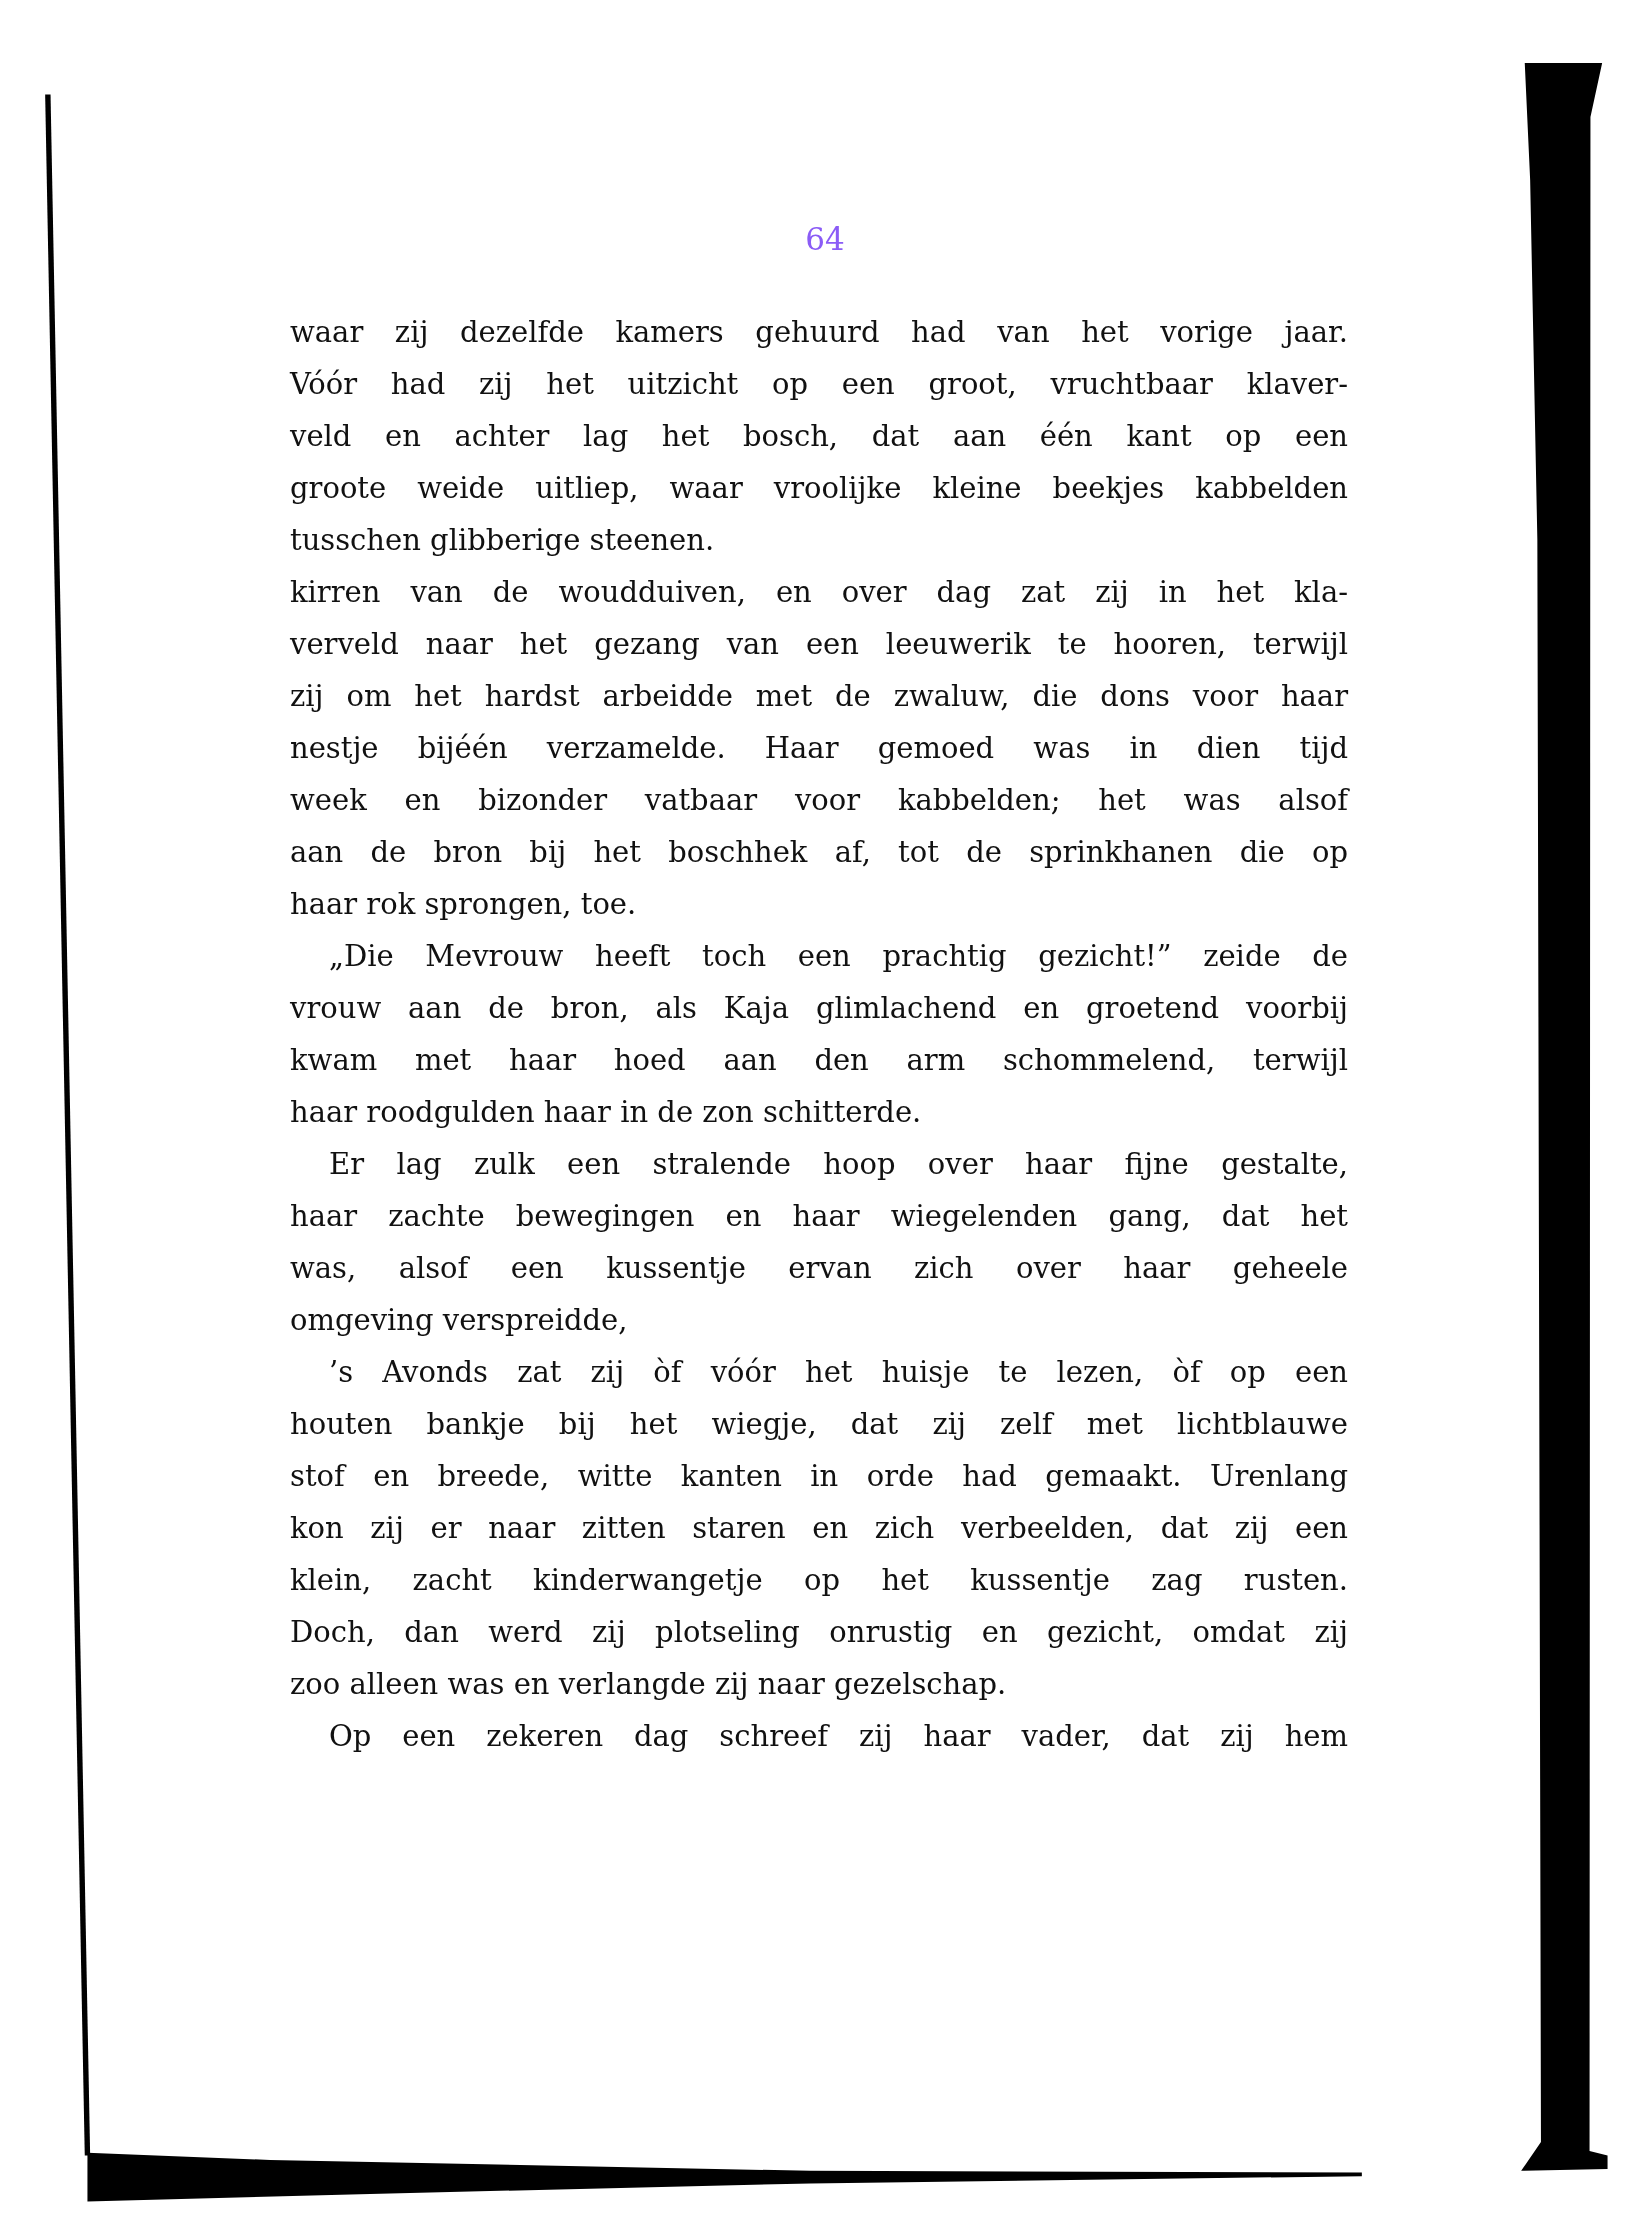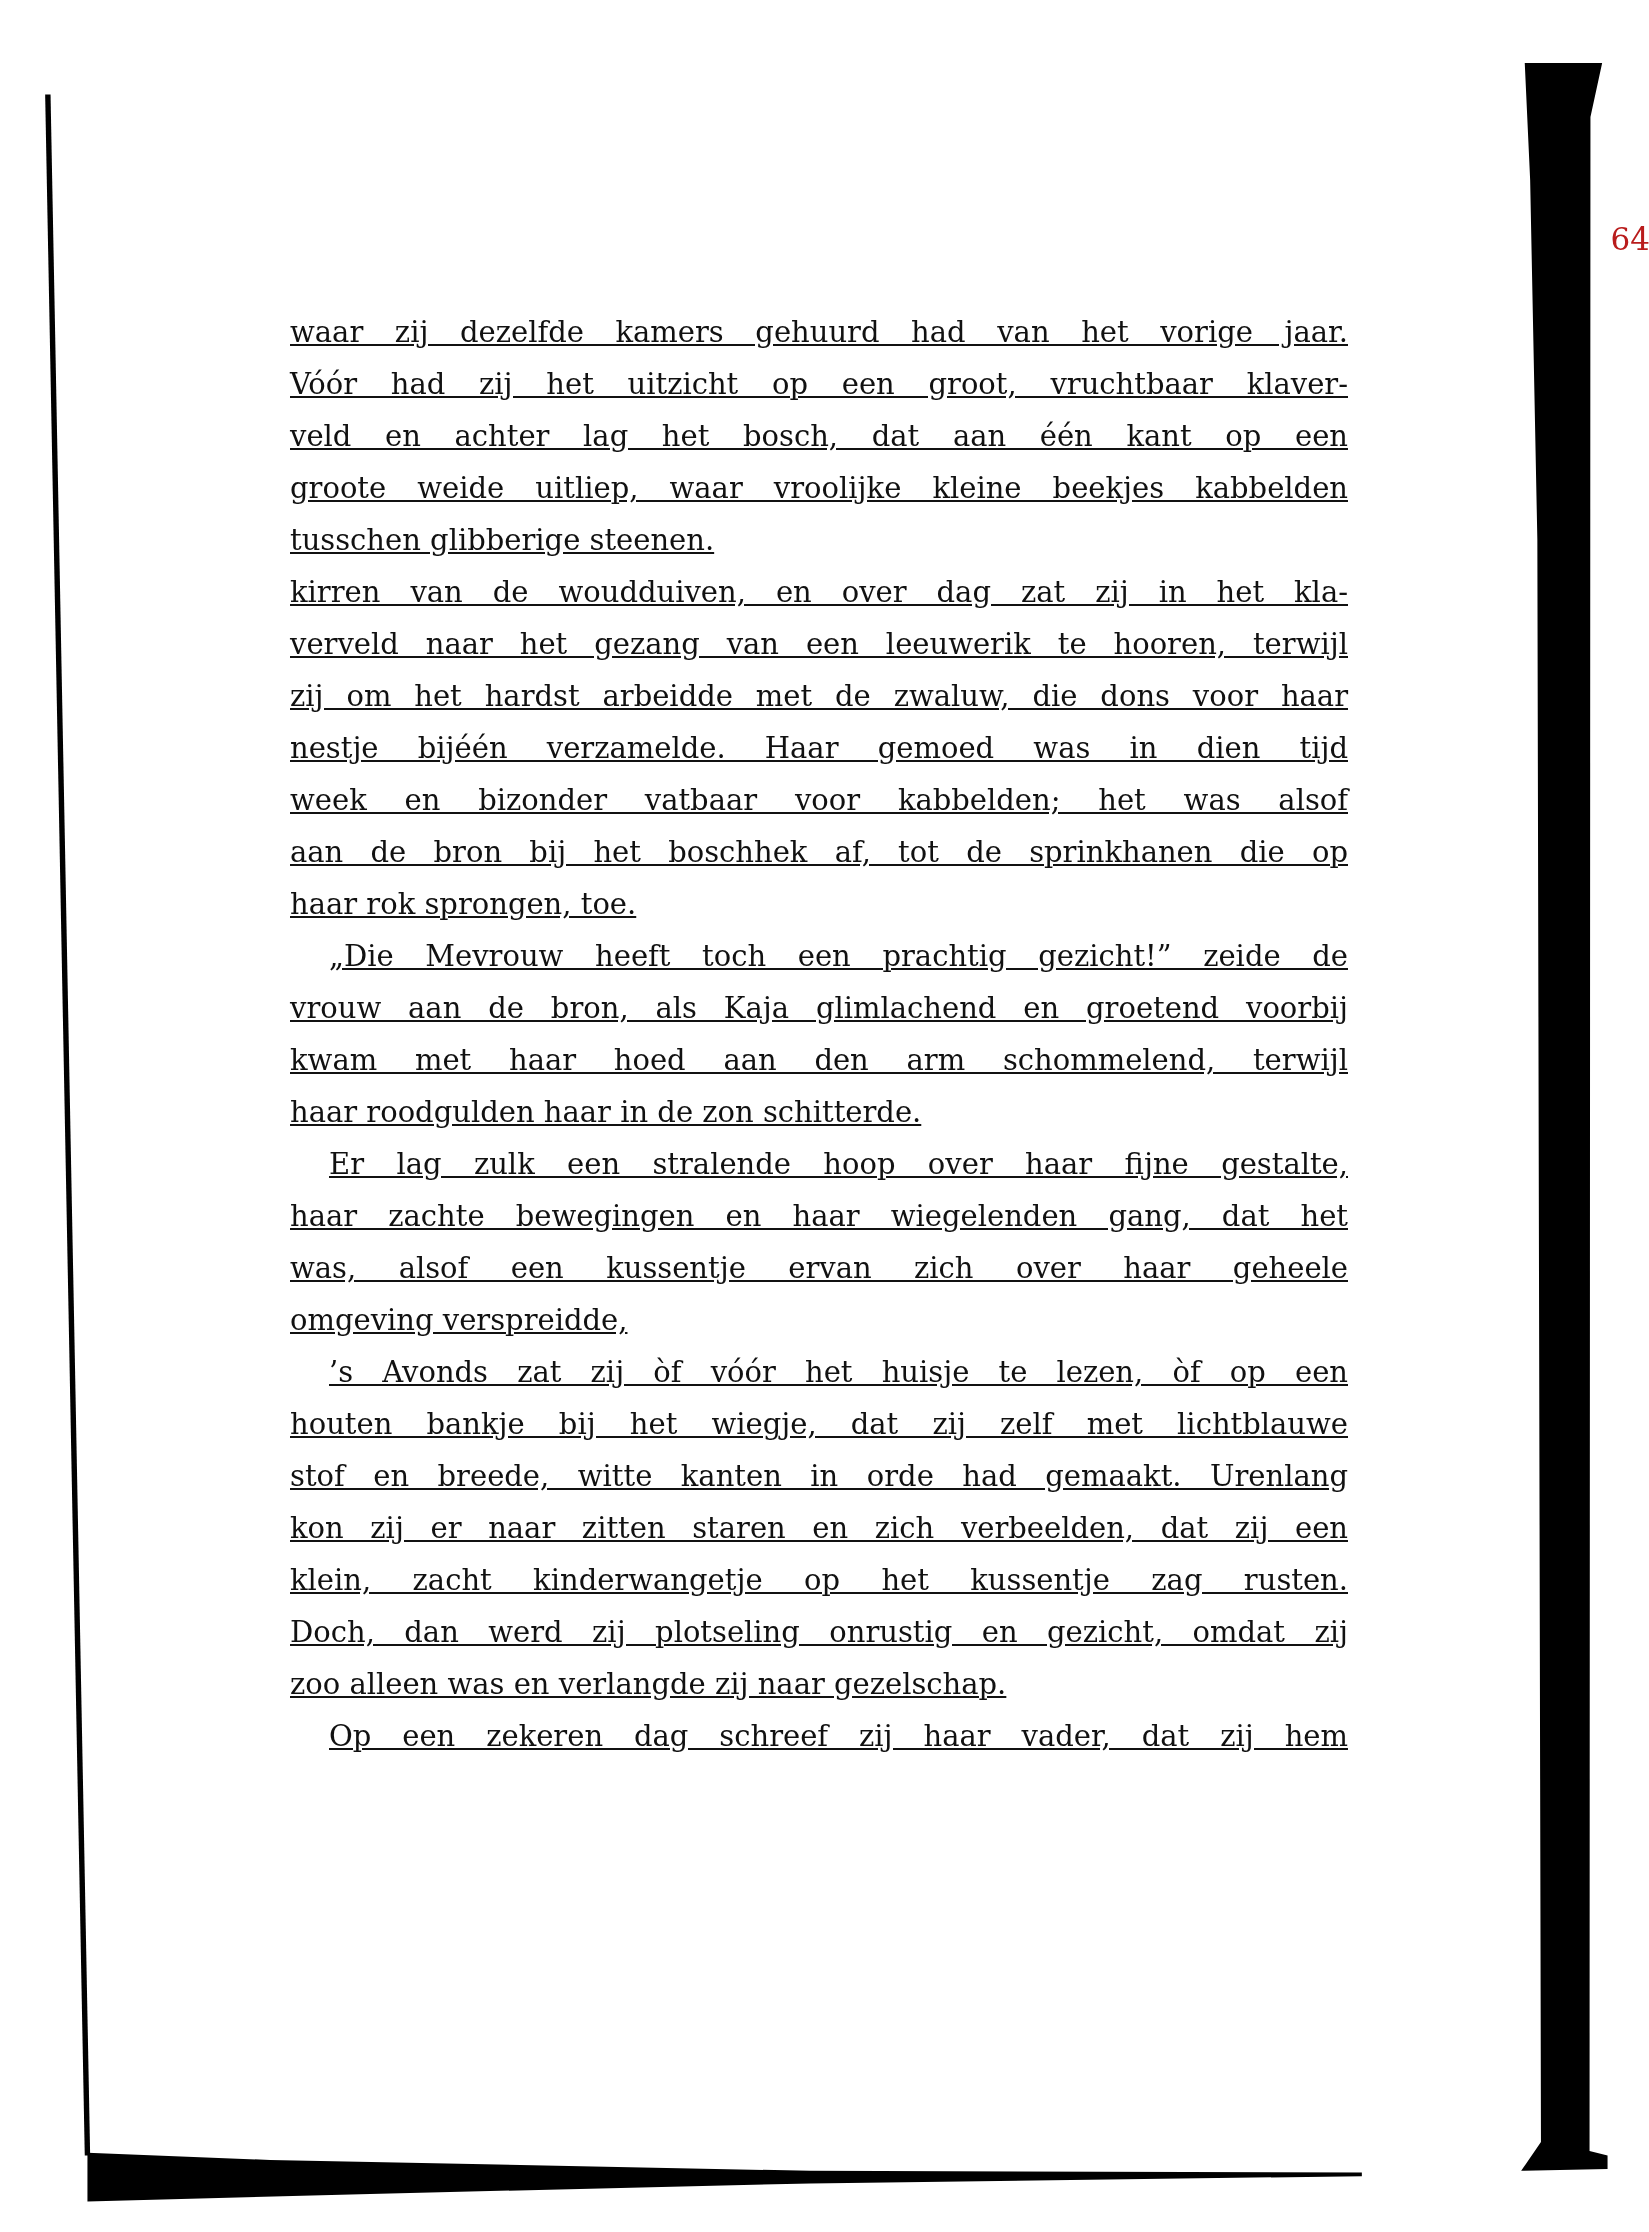--- a/index.html
+++ b/index.html
@@ -1,29 +1,29 @@
 <!DOCTYPE html>
 <html style="font-size:14.4px"><head>
 <meta charset="utf-8">
 <style>
   html, body { margin: 0; padding: 0; background: #ffffff; }
   body { width: 1650px; height: 2232px; position: relative; overflow: hidden; }
   .page { position: absolute; left: 0; top: 0; width: 1650px; height: 2232px; background: #ffffff; }
   .edge-left, .edge-bottom, .edge-right { position: absolute; left: 0; top: 0; }
   .page-number {
-    position: absolute; left: 0; width: 1650px; top: 218px; text-align: right;
-    font-family: "DejaVu Serif", "Liberation Serif", serif; font-size: 31px; color: #b91c1c;
+    position: absolute; left: 0; width: 1650px; top: 218px; text-align: center;
+    font-family: "DejaVu Serif", "Liberation Serif", serif; font-size: 31px; color: #8b5cf6;
     line-height: 43px; padding-left: 0;
   }
   .body-text {
     position: absolute; left: 290px; top: 306px; width: 1058px;
     font-family: "DejaVu Serif", "Liberation Serif", serif;
     font-size: 29px; line-height: 52px; color: #111;
   }
-  .line { display: block; height: 52px; white-space: nowrap; text-align: justify; text-align-last: justify; text-decoration: underline; }
+  .line { display: block; height: 52px; white-space: nowrap; text-align: justify; text-align-last: justify; }
   .line.last { text-align-last: left; }
   .line.indent { padding-left: 39px; }
 </style>
 </head>
 <body>
 
 <div class="page">
   <svg class="edge-left" width="1650" height="2232" viewBox="0 0 1833 2480">
     <polygon points="50,105 56,105 100,2395 94,2395" fill="#000"></polygon>
   </svg>

